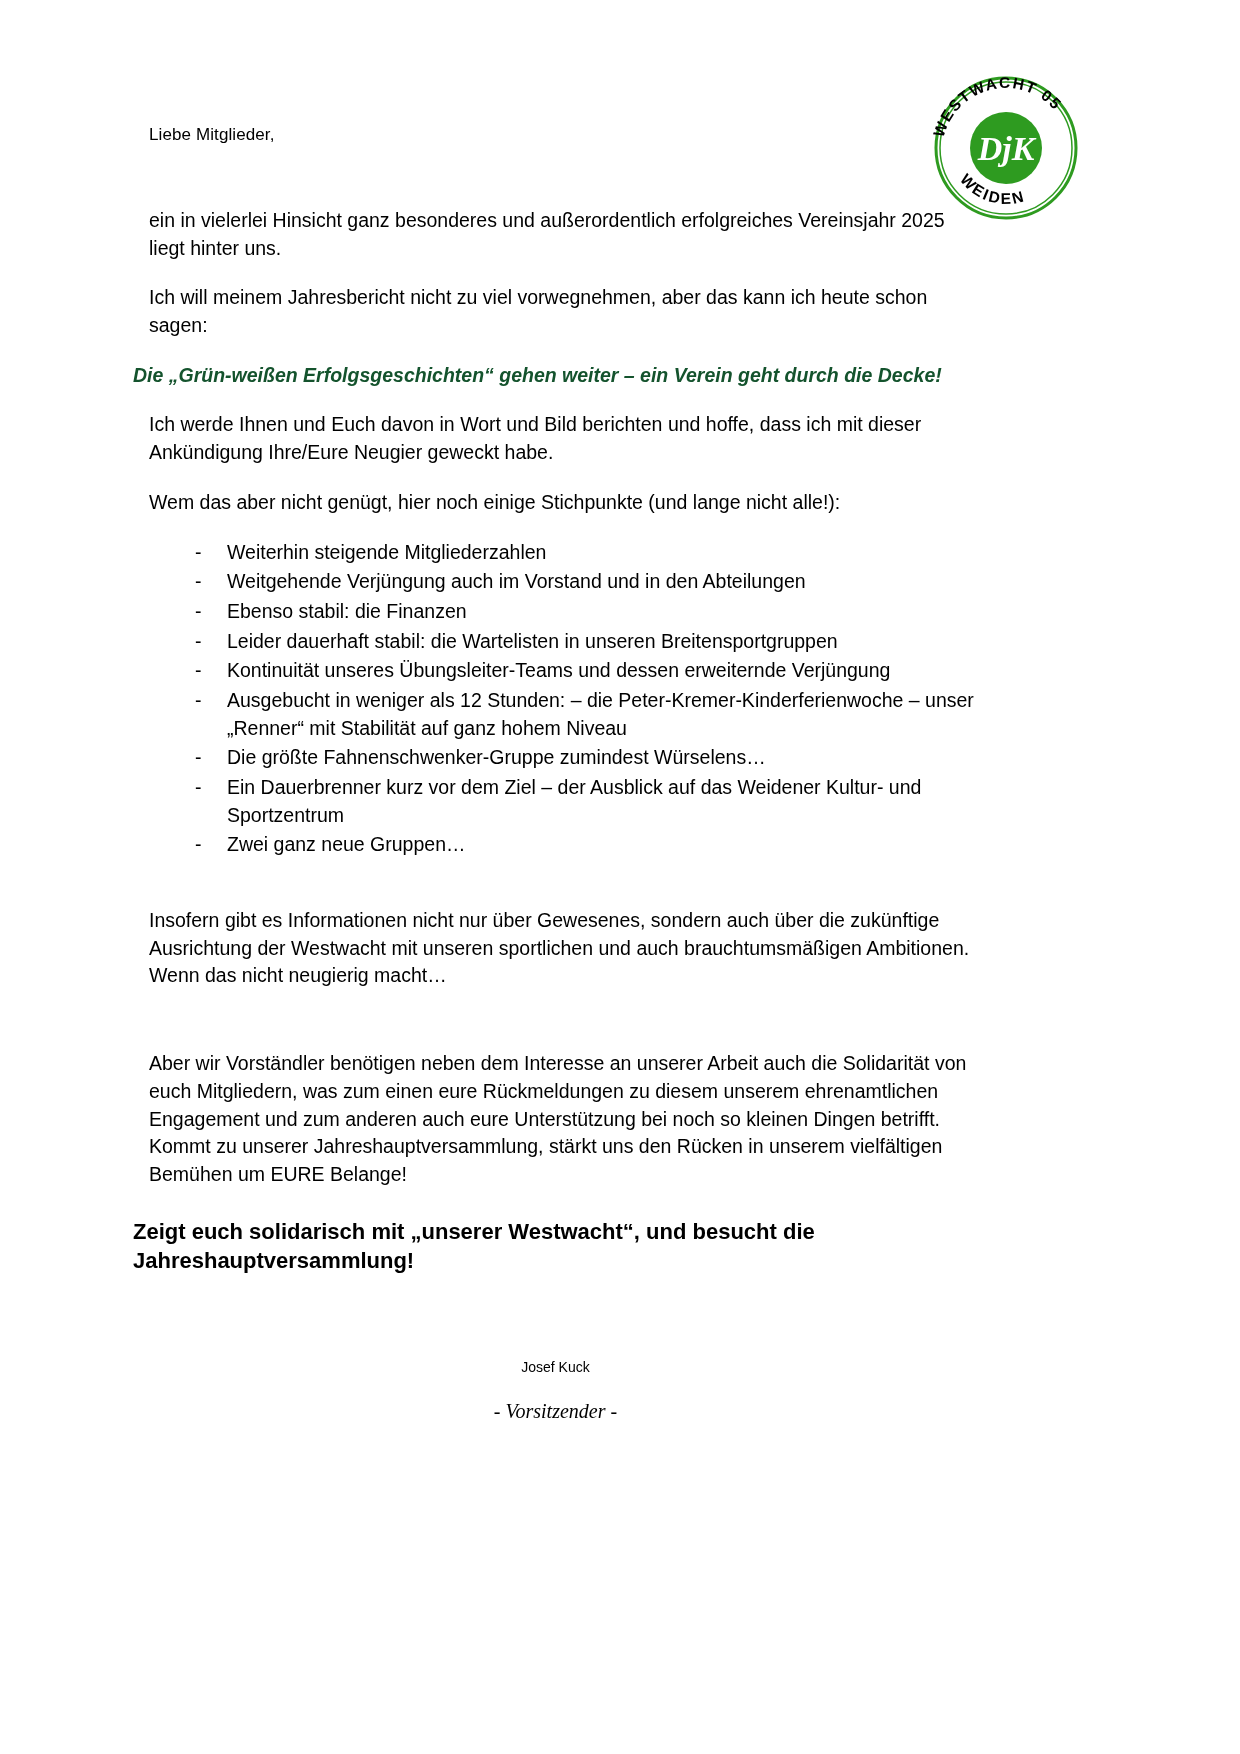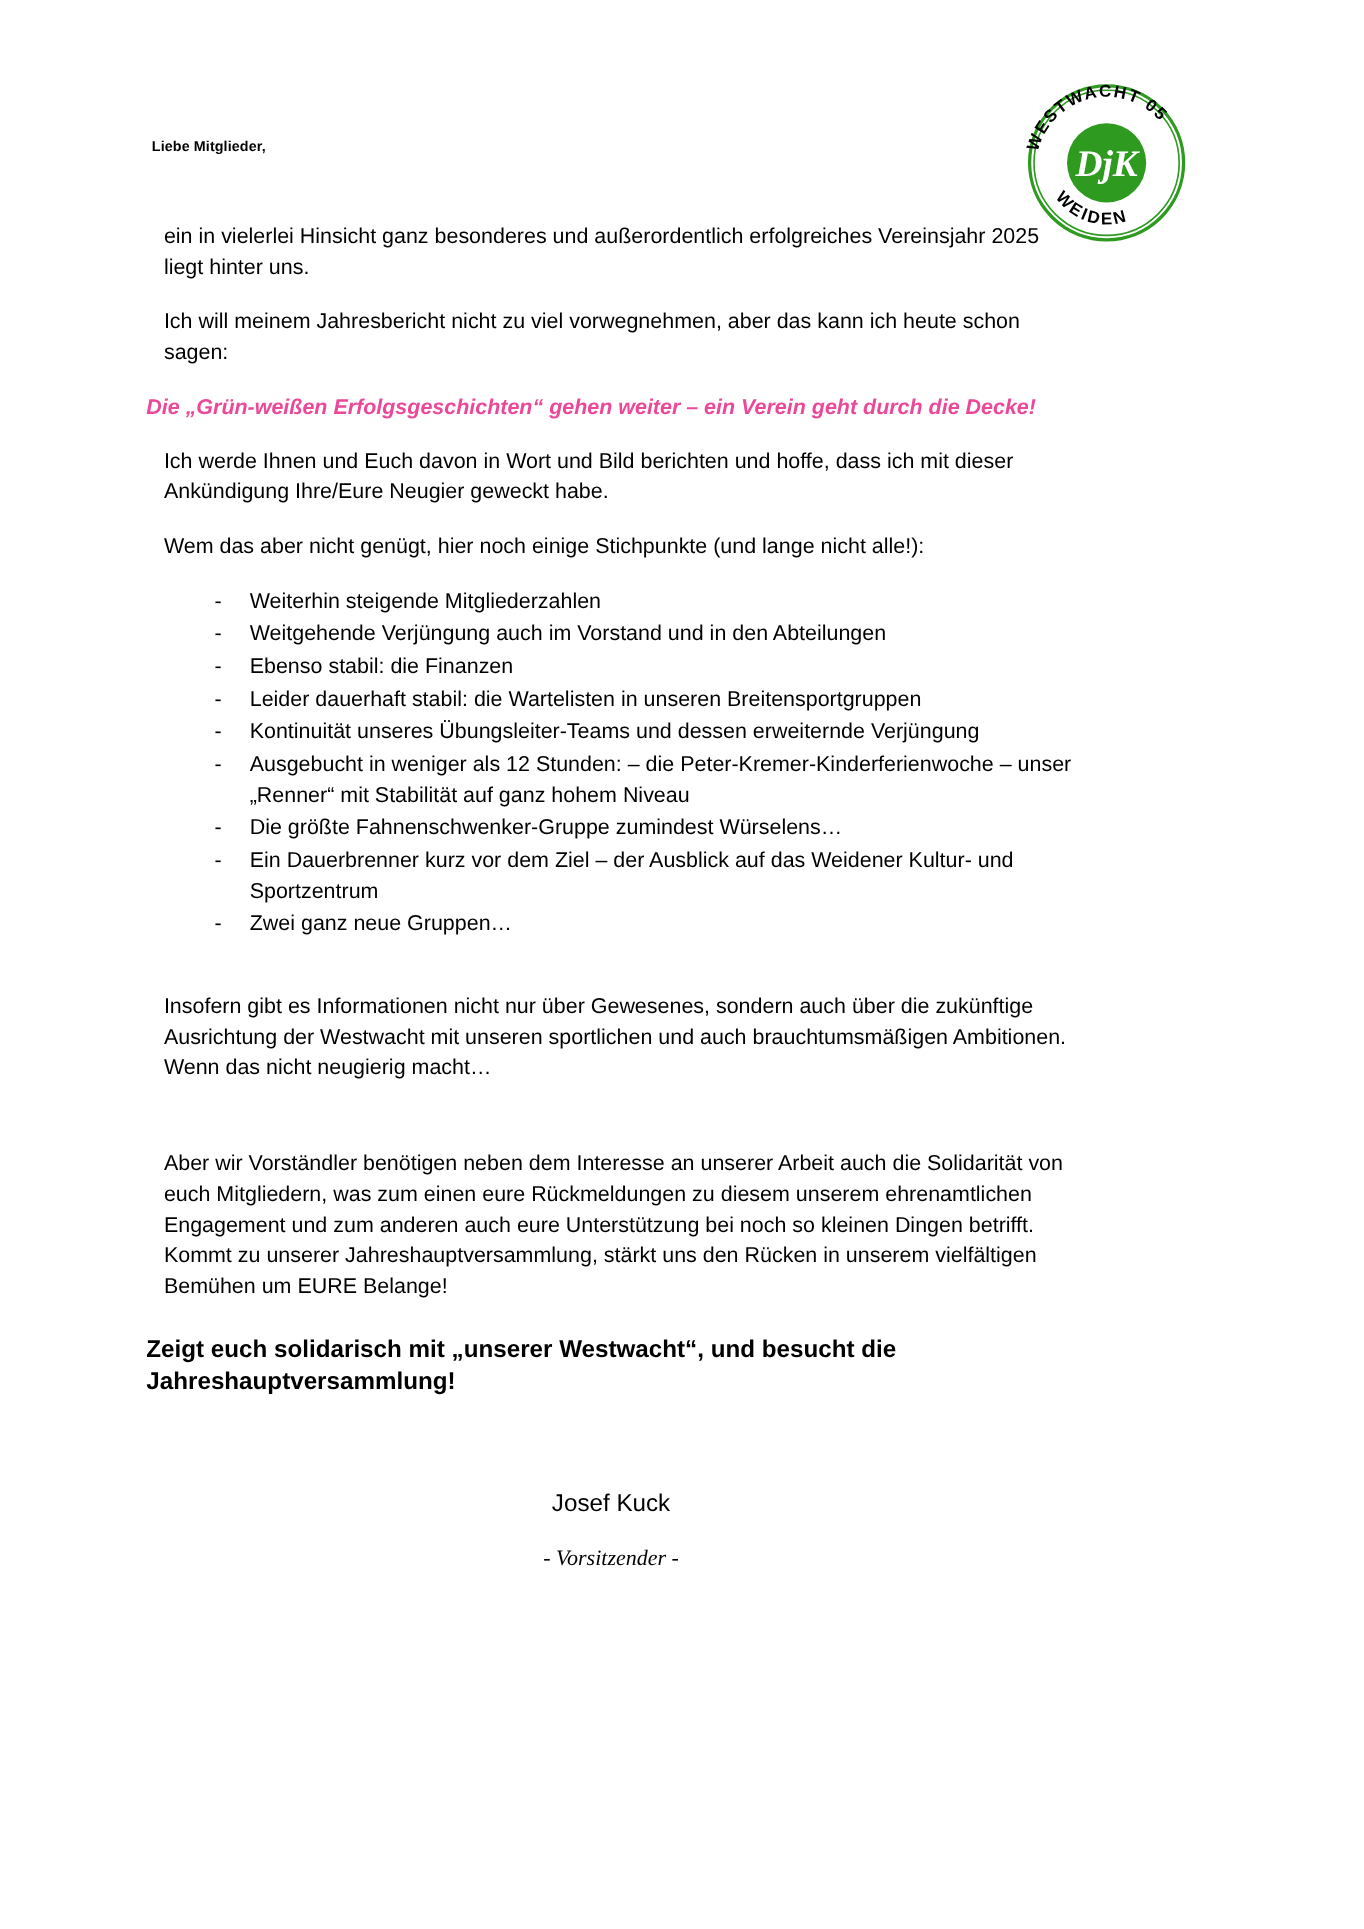--- a/index.html
+++ b/index.html
@@ -29,38 +29,38 @@
 
   
   .body-wrap {
     position: absolute;
     left: 133px;
     top: 125px;
     width: 845px;
   }
 
   .salutation {
-    font-size: 13px;
-    font-weight: bold;
+    font-size: 17px;
+    font-weight: normal;
     letter-spacing: 0.1px;
-    margin: 0 0 62px 5px;
+    margin: 0 0 62px 16px;
   }
 
   p.para {
     font-size: 19.5px;
     line-height: 1.42;
     margin: 0 0 22px 16px;
   }
 
   p.green-italic {
     font-size: 19.5px;
     line-height: 1.42;
     font-weight: bold;
     font-style: italic;
-    color: #ec4899;
+    color: #14532d;
     margin: 0 0 22px 0;
   }
 
   ul.points {
     list-style: none;
     margin: 12px 0 0 0;
     padding: 0 0 0 32px;
   }
   ul.points li {
     position: relative;
@@ -83,21 +83,21 @@
     font-weight: bold;
     line-height: 1.35;
     margin: 28px 0 0 0;
   }
 
   .signature {
     text-align: center;
     margin-top: 82px;
   }
   .signature .name {
-    font-size: 22px;
+    font-size: 14px;
     line-height: 1.3;
   }
   .signature .role {
     font-family: "Liberation Serif", serif;
     font-size: 20px;
     margin-top: 24px;
     font-style: italic;
   }
 </style>
 </head>

